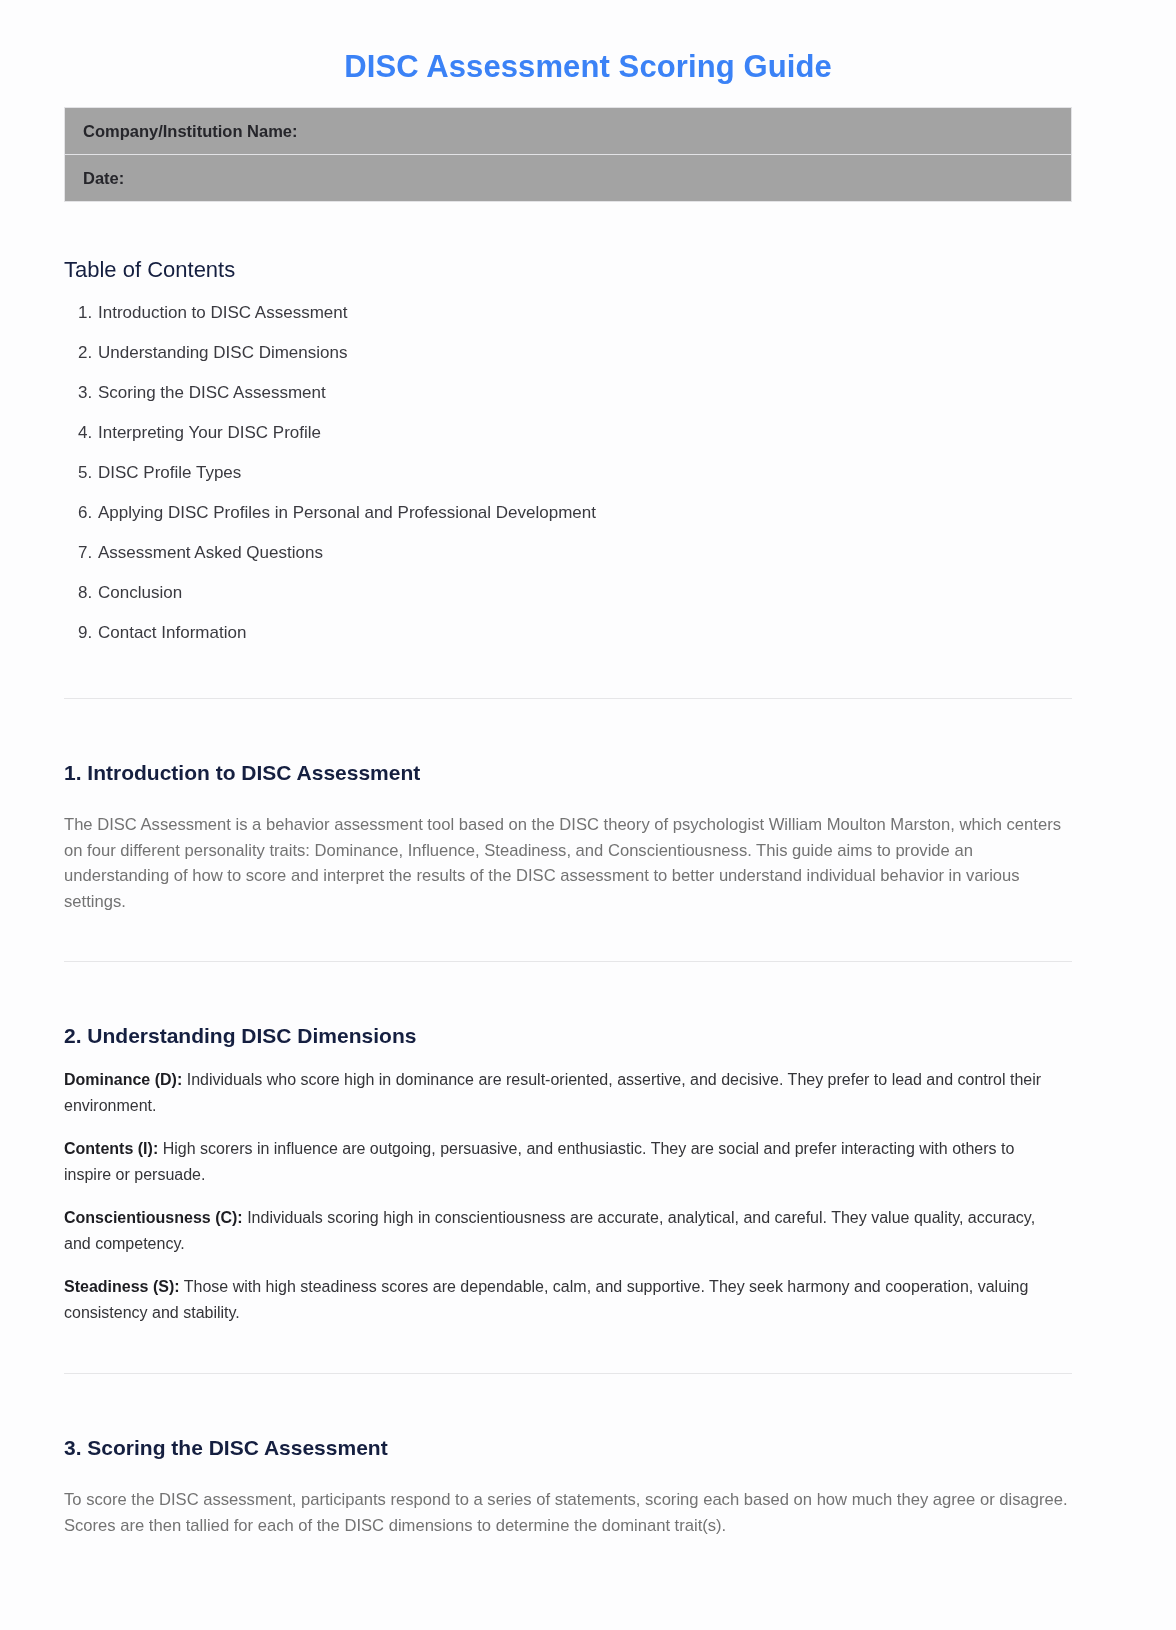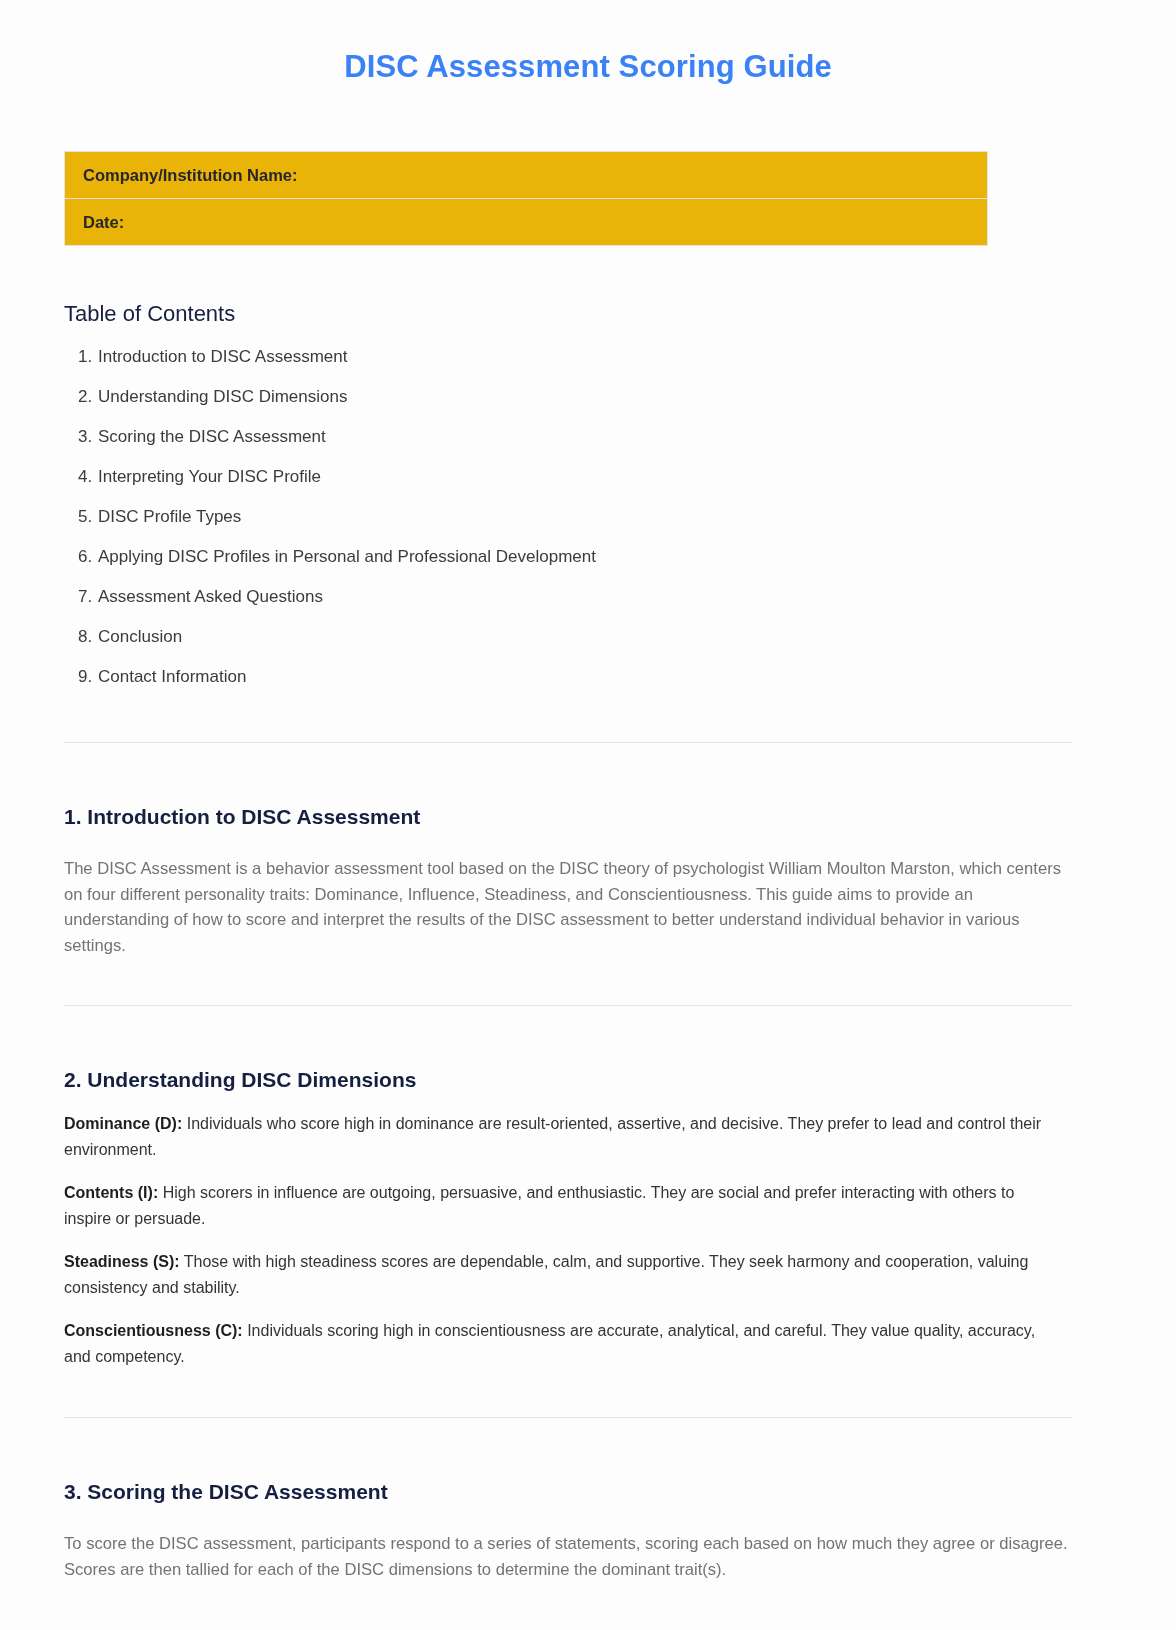--- a/index.html
+++ b/index.html
@@ -31,26 +31,26 @@
     text-align: center;
     font-size: 31px;
     line-height: 40px;
     font-weight: bold;
     color: #3b82f6;
     letter-spacing: 0.1px;
   }
 
   
   .meta-table {
-    margin-top: 64px;
-    width: 924px;
+    margin-top: 20px;
+    width: 1008px;
     border: 1px solid #e3e3e6;
     border-bottom: none;
     box-sizing: border-box;
-    background: #eab308;
+    background: #a3a3a3;
   }
   .meta-row {
     display: flex;
     align-items: center;
     height: 47px;
     border-bottom: 1px solid #e3e3e6;
     box-sizing: border-box;
     padding: 0 18px;
   }
   .meta-label {
@@ -193,22 +193,22 @@
     <h2 class="section-heading">1. Introduction to DISC Assessment</h2>
     <p class="section-body">The DISC Assessment is a behavior assessment tool based on the DISC theory of psychologist William Moulton Marston, which centers on four different personality traits: Dominance, Influence, Steadiness, and Conscientiousness. This guide aims to provide an understanding of how to score and interpret the results of the DISC assessment to better understand individual behavior in various settings.</p>
   </div>
 
   <div class="divider div-2"></div>
 
   <div class="section">
     <h2 class="section-heading">2. Understanding DISC Dimensions</h2>
     <p class="para"><b>Dominance (D):</b><span> Individuals who score high in dominance are result-oriented, assertive, and decisive. They prefer to lead and control their environment.</span></p>
     <p class="para"><b>Contents (I):</b><span> High scorers in influence are outgoing, persuasive, and enthusiastic. They are social and prefer interacting with others to inspire or persuade.</span></p>
+    <p class="para"><b>Conscientiousness (C):</b><span> Individuals scoring high in conscientiousness are accurate, analytical, and careful. They value quality, accuracy, and competency.</span></p>
     <p class="para"><b>Steadiness (S):</b><span> Those with high steadiness scores are dependable, calm, and supportive. They seek harmony and cooperation, valuing consistency and stability.</span></p>
-    <p class="para"><b>Conscientiousness (C):</b><span> Individuals scoring high in conscientiousness are accurate, analytical, and careful. They value quality, accuracy, and competency.</span></p>
   </div>
 
   <div class="divider div-3"></div>
 
   <div class="section">
     <h2 class="section-heading">3. Scoring the DISC Assessment</h2>
     <p class="section-body sec3-body">To score the DISC assessment, participants respond to a series of statements, scoring each based on how much they agree or disagree. Scores are then tallied for each of the DISC dimensions to determine the dominant trait(s).</p>
   </div>
 
 </div>

